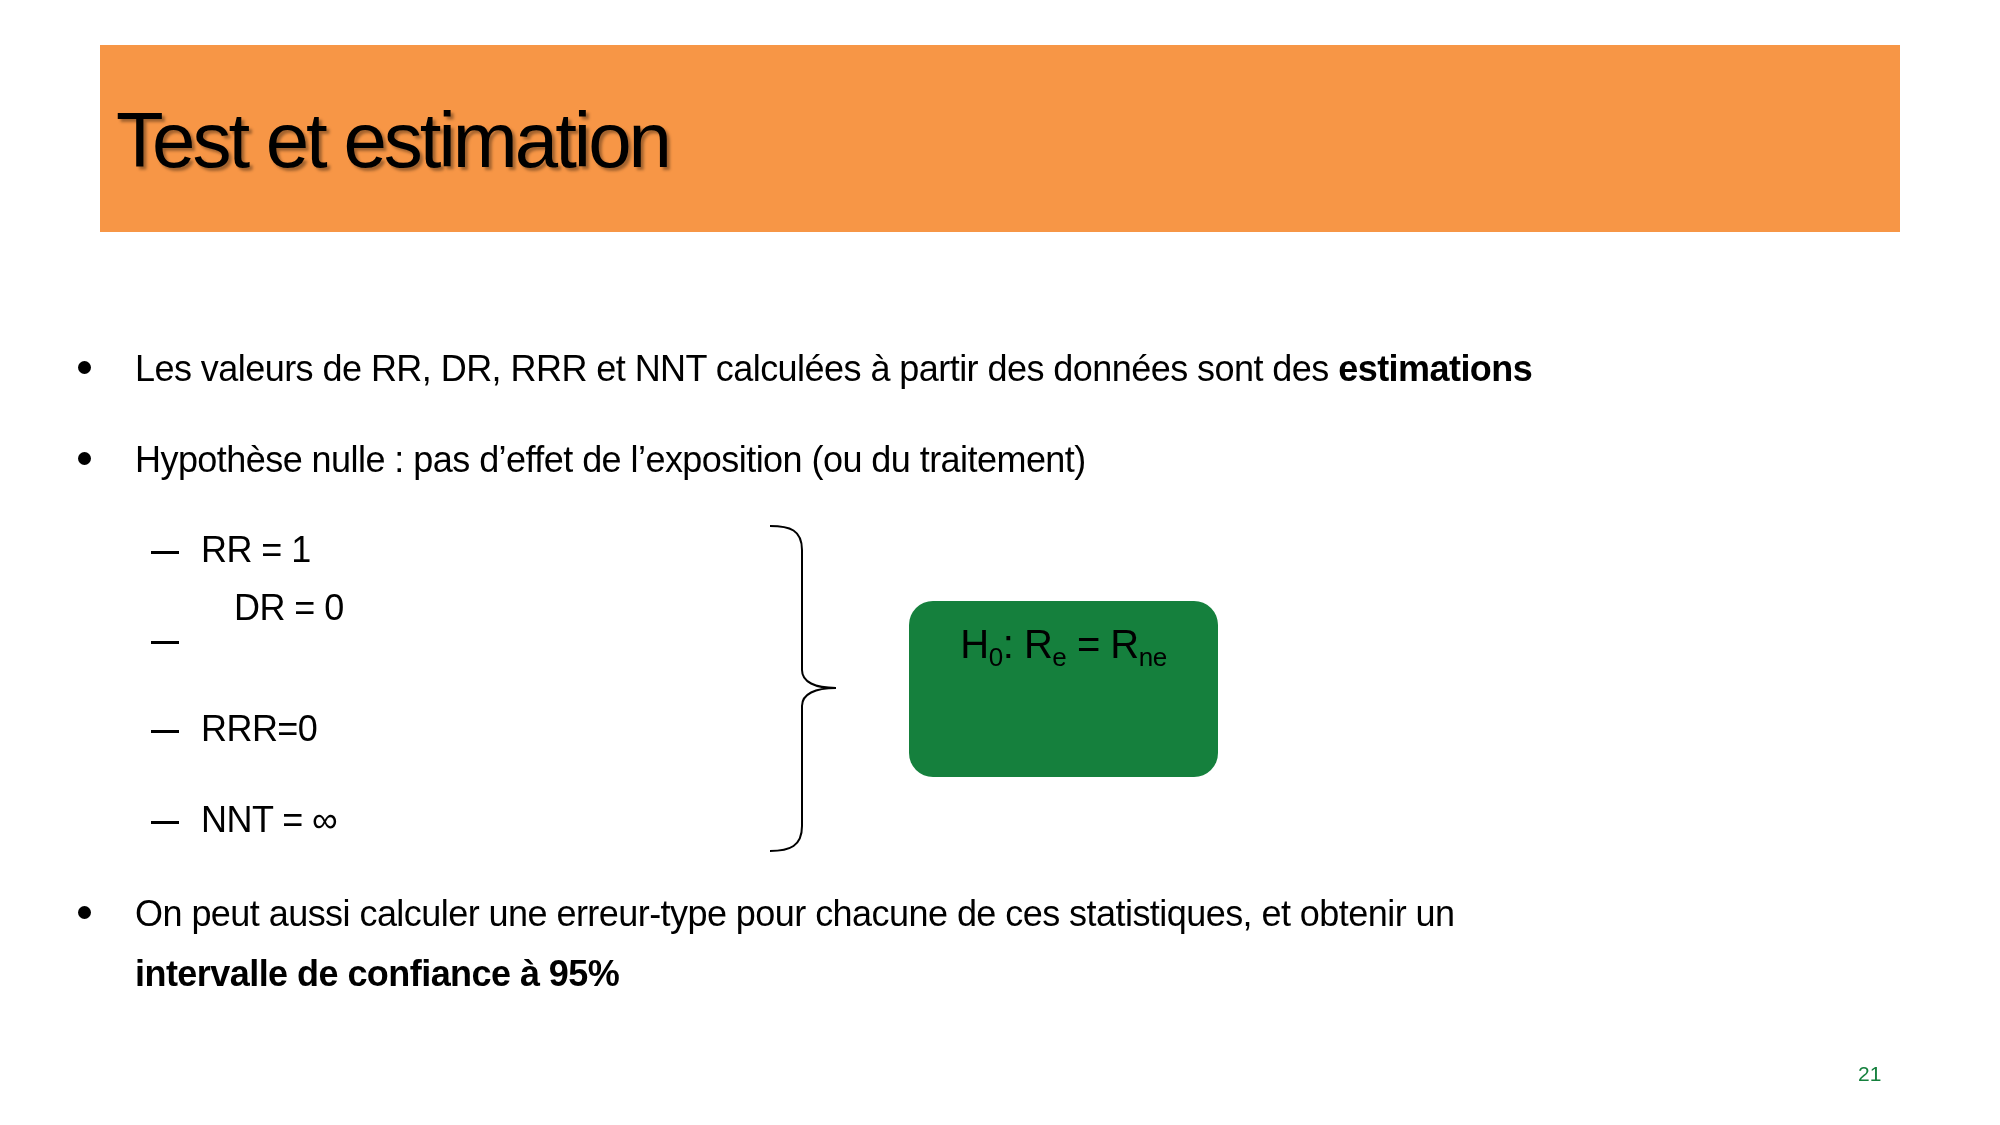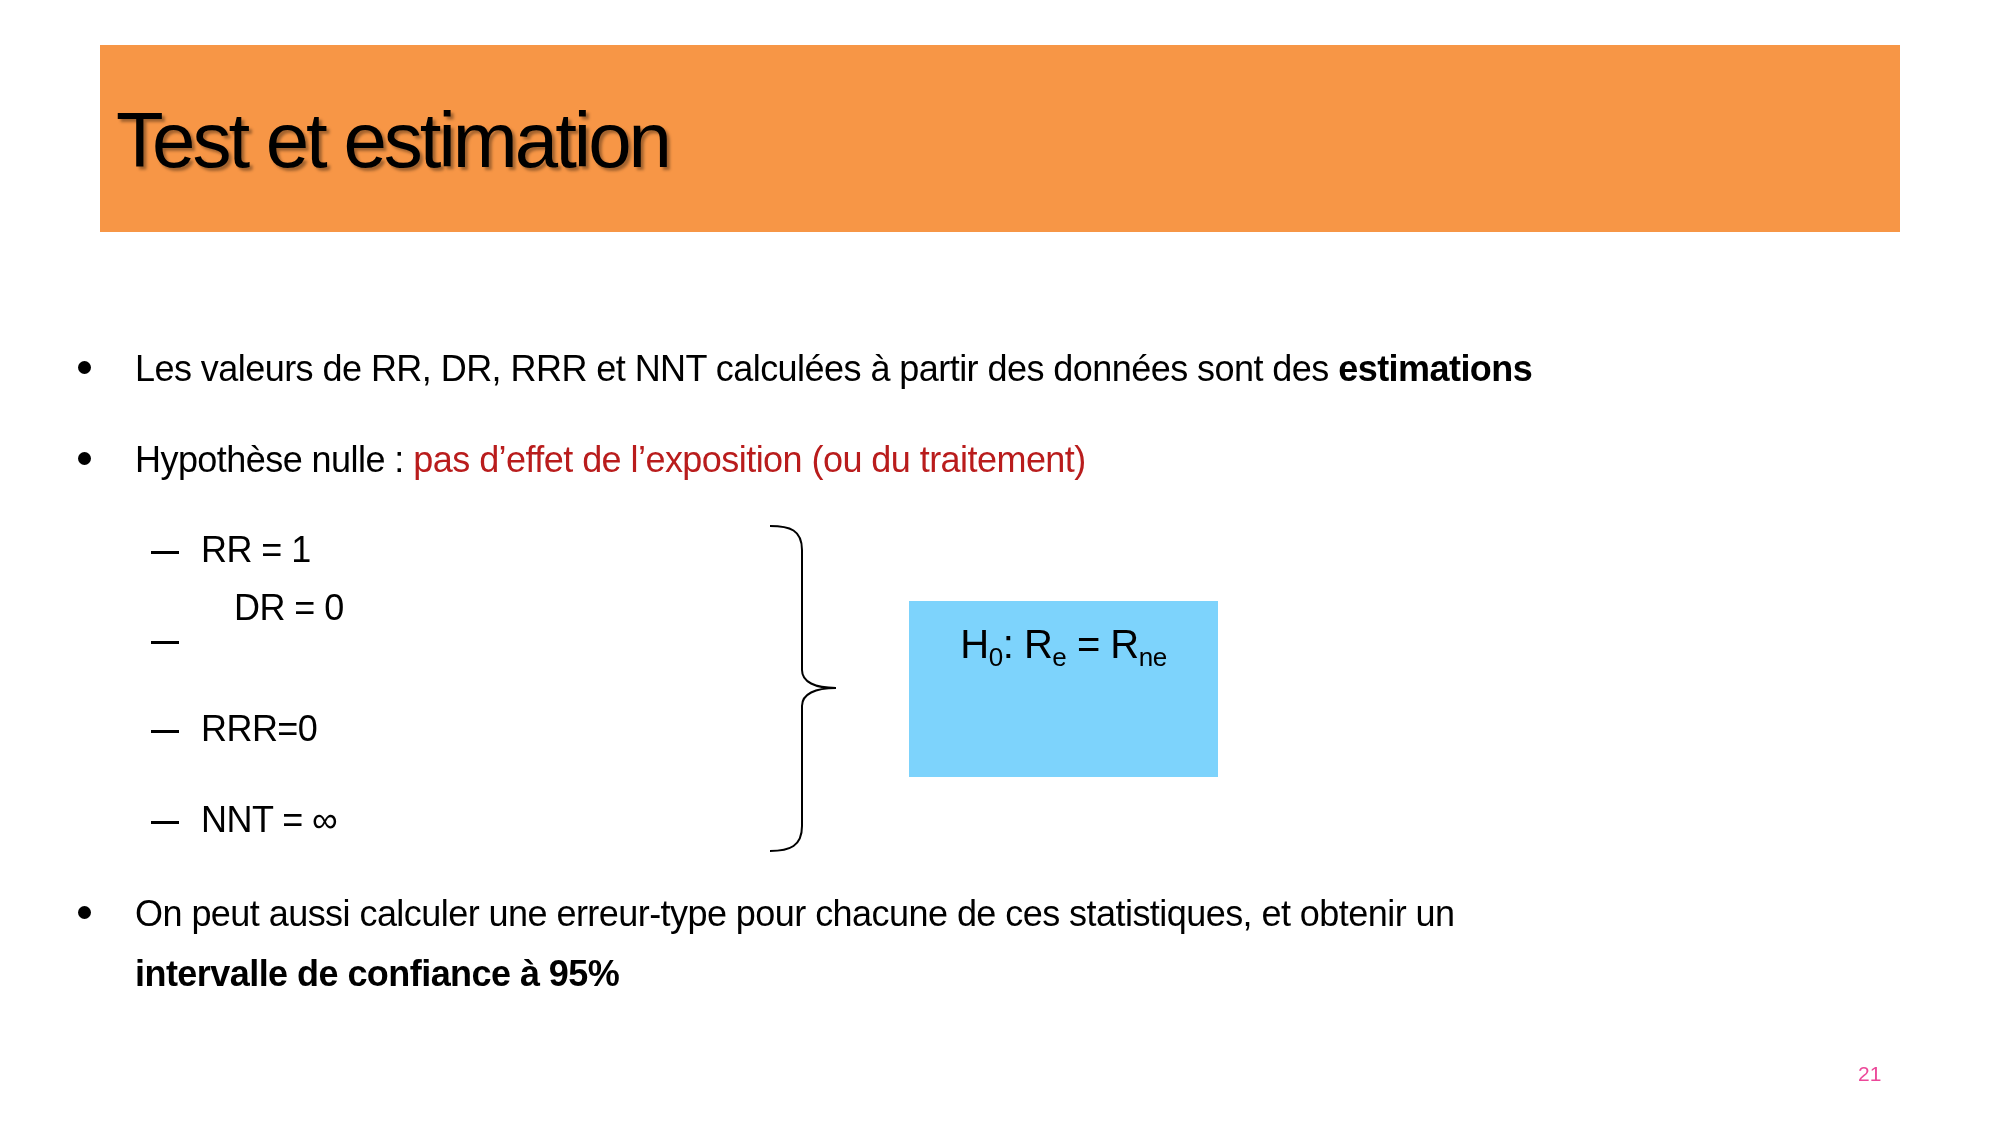--- a/index.html
+++ b/index.html
@@ -24,36 +24,36 @@
     position: absolute; white-space: nowrap;
     font-size: 36px; line-height: 48px; letter-spacing: -0.55px;
   }
   .bullet {
     position: absolute; width: 13px; height: 13px; border-radius: 50%;
     background: #000;
   }
   .dash {
     position: absolute; width: 28px; height: 3px; background: #000;
   }
-  .red { color: #b91c1c; }
+  .red { color: #000000; }
   b { font-weight: bold; }
   .brace { position: absolute; left: 760px; top: 520px; }
   .hbox {
     position: absolute; left: 909px; top: 601px; width: 309px; height: 176px;
-    background: #7dd3fc;
-    text-align: center; font-size: 40px; line-height: 58px; letter-spacing: -0.5px;
+    background: #15803d;
+    text-align: center; font-size: 40px; line-height: 58px; letter-spacing: -0.5px; border-radius: 24px;
   }
   .hbox .l1 { position: absolute; left: 0; right: 0; top: 14px; }
   .hbox .l2 { position: absolute; left: 0; right: 0; top: 72px; }
   .hbox sub { font-size: 26px; vertical-align: -8px; line-height: 0; }
   .hbox sup { font-size: 26px; vertical-align: 16px; line-height: 0; }
   .chi { font-family: "DejaVu Serif", serif; font-style: normal; }
   .pagenum {
     position: absolute; left: 1858px; top: 1062px;
-    font-size: 21px; color: #ec4899;
+    font-size: 21px; color: #15803d;
   }
 </style>
 </head>
 <body>
 
 <div class="banner"></div>
 <div class="title">Test et estimation</div>
 
 <div class="bullet" style="left:78px; top:361px;"></div>
 <div class="line" style="left:135px; top:345px;">

